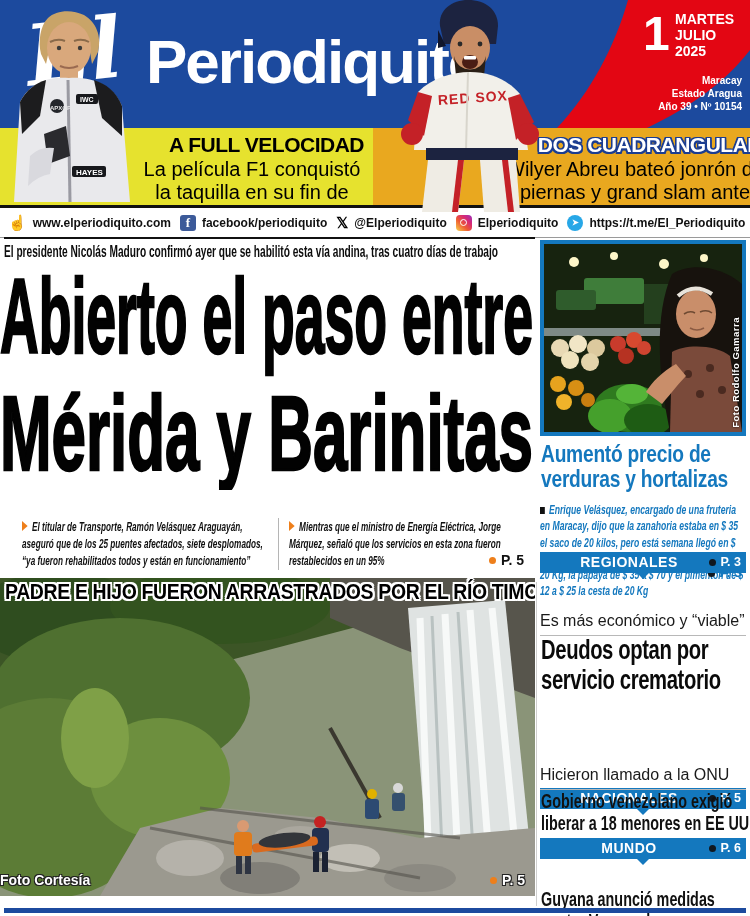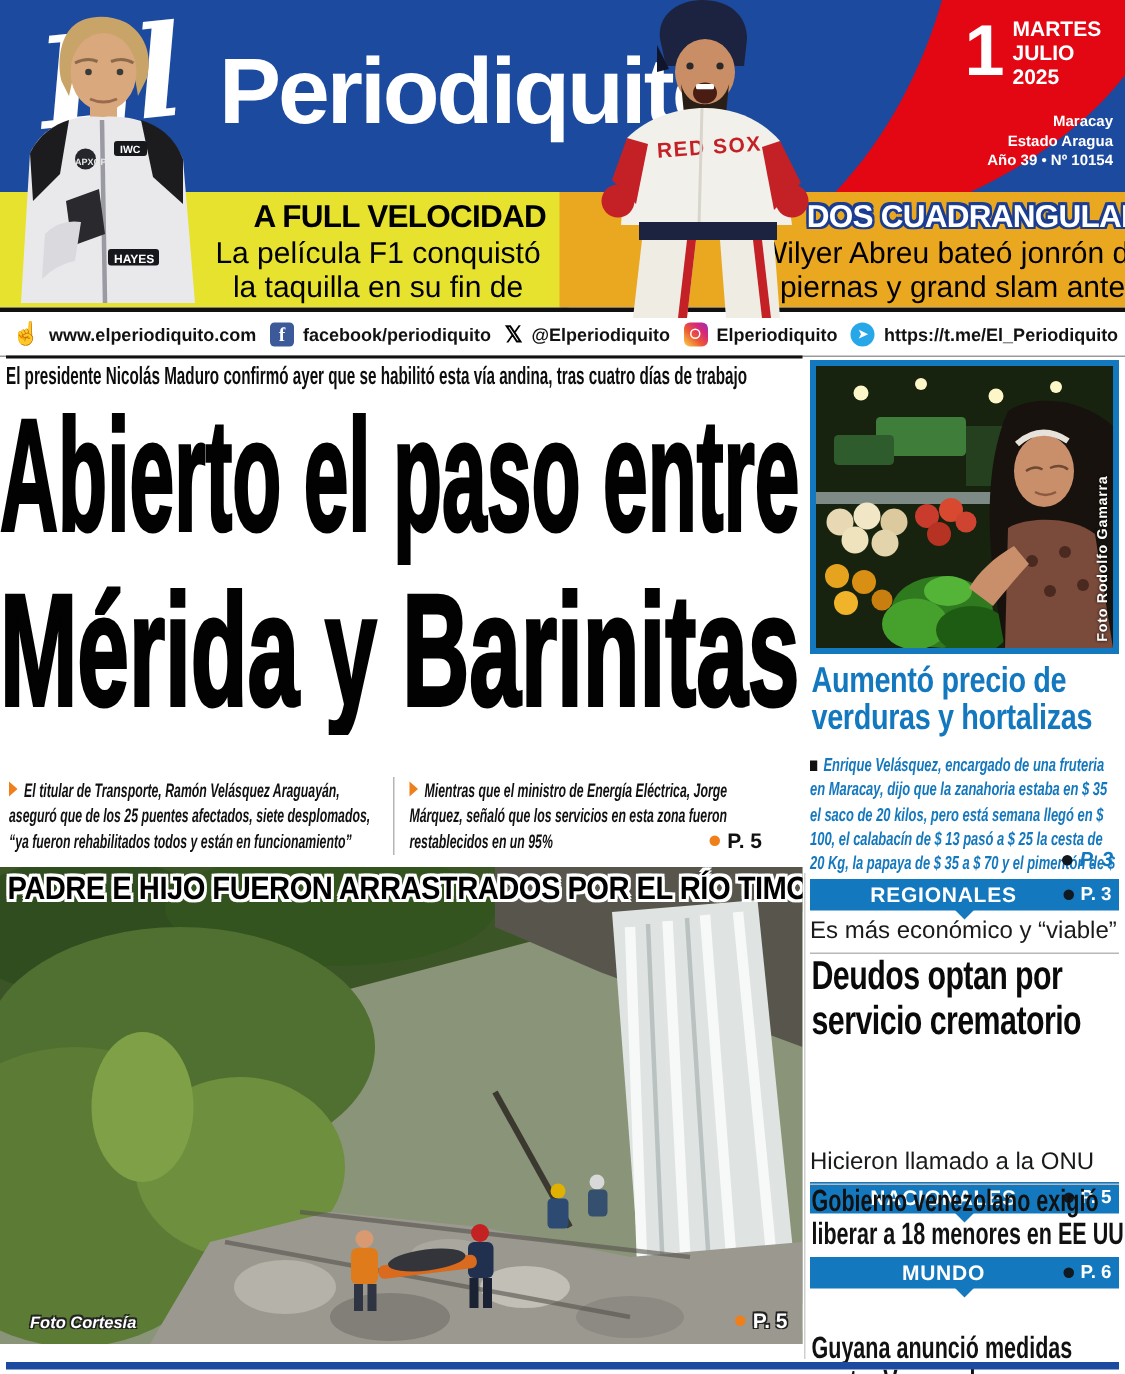--- a/index.html
+++ b/index.html
@@ -47,33 +47,33 @@
   .icon-ig { width:16px; height:16px; border-radius:4px; background:linear-gradient(45deg,#f7c548 5%,#ee5a33 40%,#d62976 70%,#962fbf 100%); display:flex; align-items:center; justify-content:center; }
   .ig-lens { width:7px; height:7px; border:1.6px solid #fff; border-radius:50%; }
   .icon-tg { width:16px; height:16px; border-radius:50%; background:#27a7e7; color:#fff; font-size:8px; display:flex; align-items:center; justify-content:center; }
 
   
   .kicker-box { position:absolute; left:4px; top:237px; width:531px; border-top:2px solid #111; padding-top:3px;text-align:right; }
   .kicker-line { display:inline-block; white-space:nowrap; font-size:16.5px; font-weight:700; color:#0d0d0d; transform:scaleX(0.615); transform-origin:0 0; }
   .headline-svg { position:absolute; left:0; top:258px; }
   .hl-text { font-family:"Liberation Sans", sans-serif; font-weight:bold; fill:#020202; stroke:#020202; stroke-width:2.5px; }
 
-  .bullets { position:absolute; left:4px; top:518px; width:531px; height:52px; display:flex; }
+  .bullets { position:absolute; left:20px; top:518px; width:531px; height:52px; display:flex; }
   .bullet-col { position:relative; width:258px; padding:1px 6px 0 2px; overflow:visible; }
   .bullet-col + .bullet-col { border-left:1px solid #b5b5b5; padding-left:10px; }
   .bullet-inner { width:392px; transform:scaleX(0.63); transform-origin:0 0; font-size:13px; line-height:1.3; font-weight:700; font-style:italic; color:#101010; }
   .arrow { display:inline-block; width:0; height:0; border-top:5px solid transparent; border-bottom:5px solid transparent; border-left:9px solid #ee7f1b; margin-right:7px; }
   .lead-pageref { position:absolute; right:12px; bottom:2px; display:flex; align-items:center; gap:5px; font-size:14px; font-weight:800; color:#111; }
 
   
   .main-photo { position:absolute; left:0; top:578px; width:535px; height:318px; overflow:hidden; background:#7d8a6d; }
   .photo-caption { position:absolute; left:5px; top:2px; white-space:nowrap; transform:scaleX(0.905); transform-origin:0 0; font-size:21.5px; font-weight:900; letter-spacing:-0.4px; color:#000;
     text-shadow:-2px -2px 0 #fff, 2px -2px 0 #fff, -2px 2px 0 #fff, 2px 2px 0 #fff, 0 2px 0 #fff, 0 -2px 0 #fff, 2px 0 0 #fff, -2px 0 0 #fff; }
-  .photo-credit { position:absolute; left:20px; bottom:8px; font-size:11px; font-weight:700; color:#fff;
-    text-shadow:-1px -1px 0 #222, 1px -1px 0 #222, -1px 1px 0 #222, 1px 1px 0 #222;font-style:italic; }
+  .photo-credit { position:absolute; left:0; bottom:8px; font-size:14px; font-weight:700; color:#fff;
+    text-shadow:-1px -1px 0 #222, 1px -1px 0 #222, -1px 1px 0 #222, 1px 1px 0 #222; }
   .photo-pageref { position:absolute; right:10px; bottom:8px; display:flex; align-items:center; gap:5px; font-size:14px; font-weight:800; color:#fff;
     text-shadow:-1px -1px 0 #222, 1px -1px 0 #222, -1px 1px 0 #222, 1px 1px 0 #222; }
 
   
   .sidebar-rule { position:absolute; left:536px; top:582px; width:1px; height:324px; background:#cfcfcf; }
   .sb-photo { position:absolute; left:540px; top:240px; width:206px; height:196px; border:4px solid #1478be; background:#16220f; overflow:hidden; }
   .sb-photo-credit { position:absolute; right:1px; bottom:4px; writing-mode:vertical-rl; transform:rotate(180deg); font-size:9.5px; font-weight:700; color:#fff; letter-spacing:0.5px; text-shadow:0 0 2px #000; }
   .sb-headline { position:absolute; left:541px; top:441px; width:262px; transform:scaleX(0.80); transform-origin:0 0; font-size:24px; line-height:1.06; font-weight:800; letter-spacing:-0.3px; color:#1478be; }
   .sb-body { position:absolute; font-size:12.5px; line-height:1.3; font-weight:700; font-style:italic; color:#1478be; }
   .sb-body-inner { width:300px; transform:scaleX(0.69); transform-origin:0 0; }
@@ -332,21 +332,21 @@
   <div class="sb-headline">Aumentó precio de verduras y hortalizas</div>
 
   <div class="sb-body" style="left:540px; top:502px; width:206px; height:80px;">
     <div class="sb-body-inner"><span class="sq-bullet"></span><span>Enrique Velásquez, encargado de una fruteria en Maracay, dijo que la zanahoria estaba en $ 35 el saco de 20 kilos, pero está semana  llegó en $ 100, el  calabacín de $ 13 pasó a $ 25 la cesta de 20 Kg, la papaya de $ 35 a $ 70 y el pimentón de $ 12 a $ 25 la cesta de 20 Kg</span></div>
     <div class="sb-body-page">
       <span class="dot dot-black"></span>
       <span>P. 3</span>
     </div>
   </div>
 
-  <div class="sb-bar" style="top:586px;">
+  <div class="sb-bar" style="top:552px;">
     <div class="lbl">REGIONALES</div>
     <div class="pg">
       <span class="dot dot-black"></span>
       <span>P. 3</span>
     </div>
     <div class="tri"></div>
   </div>
   <div class="sb-kicker" style="top:612px;">Es más económico y “viable”</div>
   <div class="sb-h1" style="top:636px;">Deudos optan por servicio crematorio</div>
 

